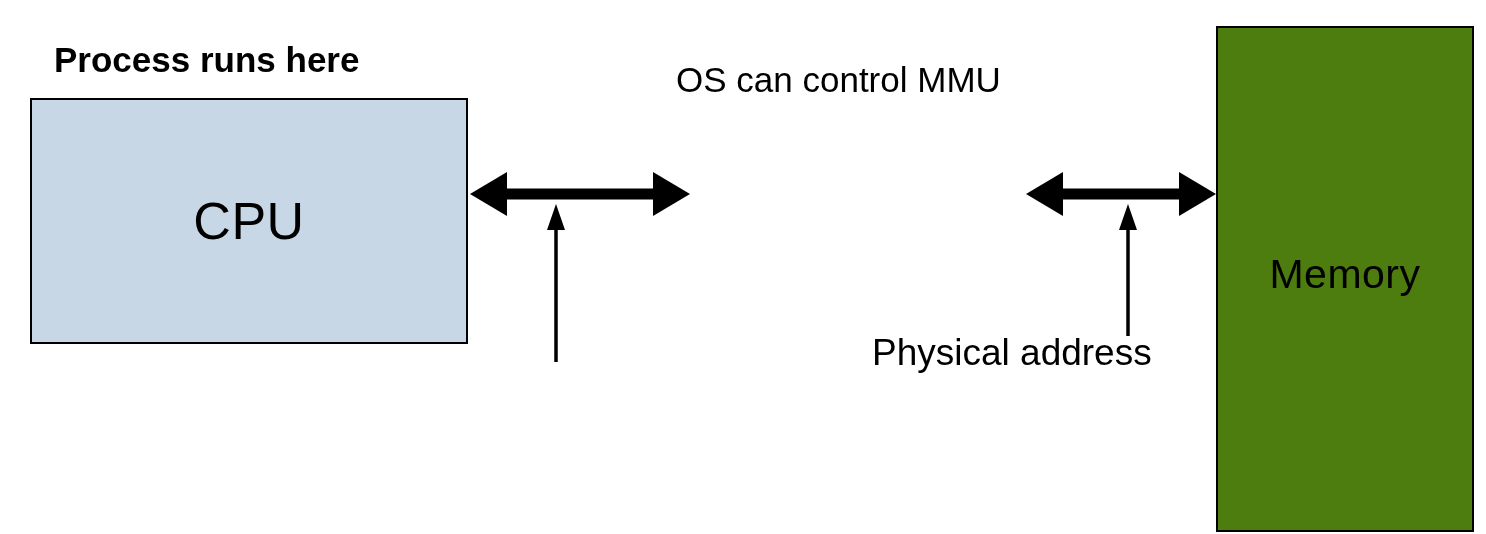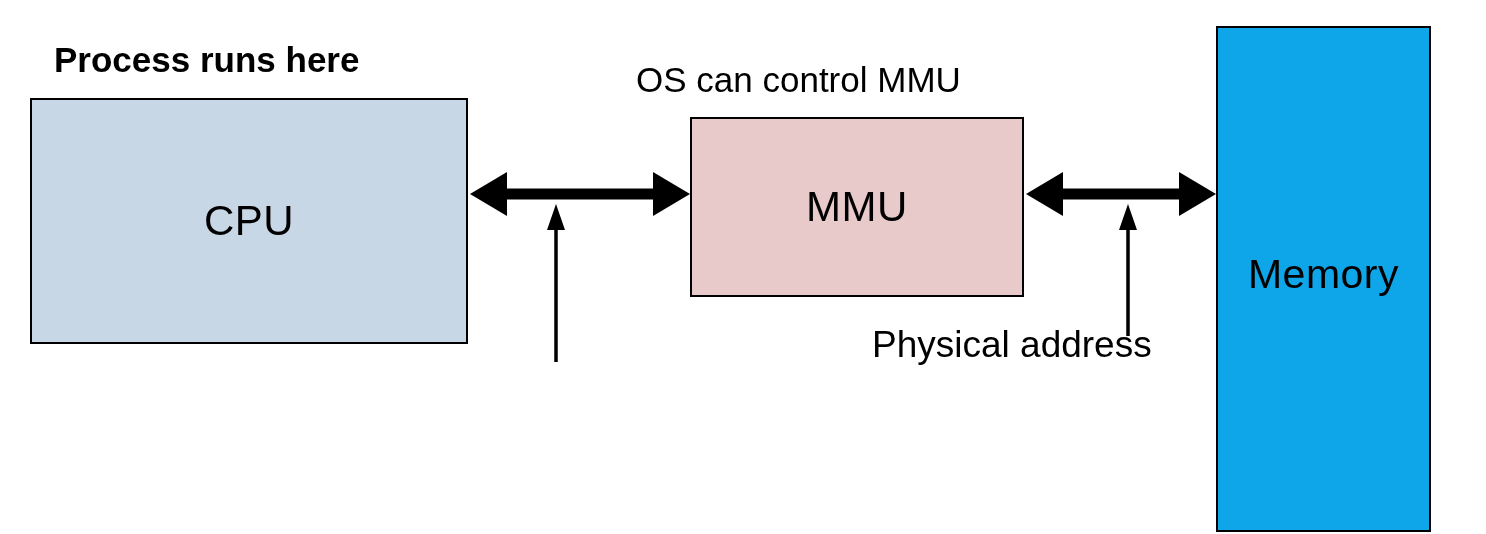--- a/index.html
+++ b/index.html
@@ -29,61 +29,58 @@
     width: 438px; height: 246px;
     background: #c8d7e6;
   }
   .box-mmu {
     left: 690px; top: 117px;
     width: 334px; height: 180px;
     background: #e9caca;
   }
   .box-memory {
     left: 1216px; top: 26px;
-    width: 215px; height: 506px;
-    background: #0ea5e9;
+    width: 258px; height: 506px;
+    background: #4d7c0f;
   }
   .node-label {
-    font-size: 42px;
+    font-size: 52px;
     letter-spacing: 0.5px;
   }
   .node-label-memory {
     font-size: 41px;
     position: relative;
     top: -5px;
   }
   .free-label {
     position: absolute;
     white-space: nowrap;
     font-size: 35px;
   }
   .lbl-process { left: 54px;  top: 40px; font-weight: bold; }
-  .lbl-os      { left: 636px; top: 60px; }
+  .lbl-os      { left: 676px; top: 60px; }
   .lbl-logical  { left: 424px; top: 358px; font-size: 37px; }
-  .lbl-physical { left: 872px; top: 324px; font-size: 37px; }
+  .lbl-physical { left: 872px; top: 332px; font-size: 37px; }
   svg.arrow-layer {
     position: absolute;
     left: 0; top: 0;
     width: 1486px;
     height: 534px;
     pointer-events: none;
   }
 </style>
 </head>
 <body>
 
 <div class="canvas">
 
   <div class="box box-cpu">
     <span class="node-label">CPU</span>
   </div>
 
-  <div class="box box-mmu">
-    <span class="node-label">MMU</span>
-  </div>
 
   <div class="box box-memory">
     <span class="node-label node-label-memory">Memory</span>
   </div>
 
   <div class="free-label lbl-process">Process runs here</div>
 
   <div class="free-label lbl-os">OS can control MMU</div>
 
 

